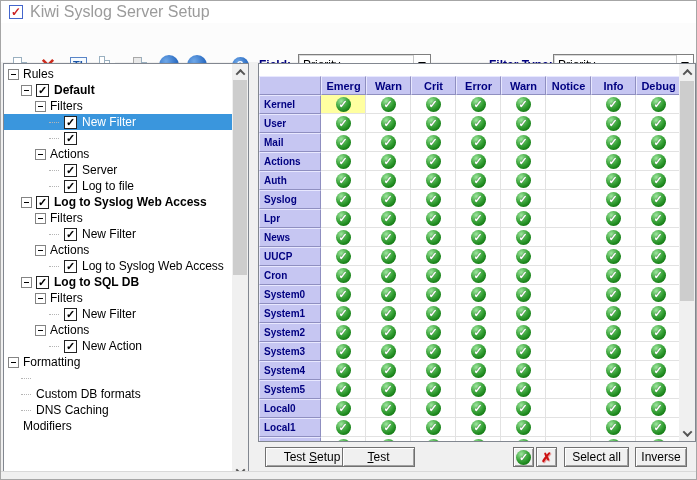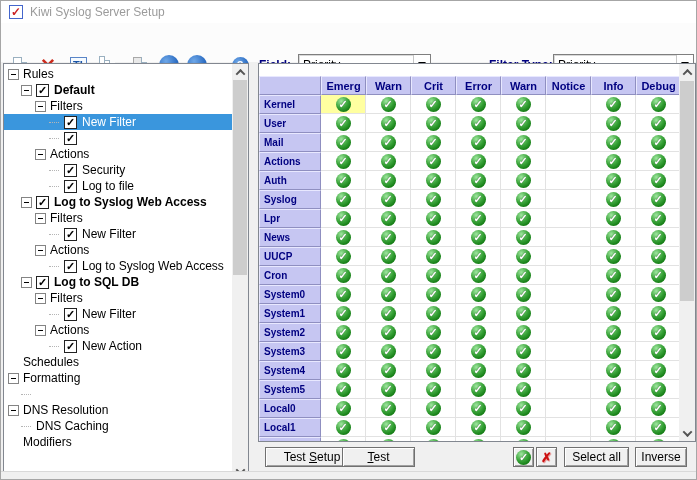--- a/index.html
+++ b/index.html
@@ -8,21 +8,21 @@
 
   .window { position:absolute; left:0; top:0; width:697px; height:480px;
             border:1px solid #a6a6a6; background:#f0f0f0; overflow:hidden; }
 
   
   .titlebar { position:absolute; left:0; top:0; width:100%; height:22px; background:#ffffff;
               display:flex; align-items:center; padding-left:8px; }
   .app-icon { width:14px; height:14px; border:1px solid #4466cc; background:#fff; margin-right:7px;
               display:flex; align-items:center; justify-content:center;
               color:#cc2222; font-size:12px; font-weight:bold; line-height:1; }
-  .title-text { color:#9b9b9b; font-size:12px; }
+  .title-text { color:#9b9b9b; font-size:16px; }
 
   
   .toolbar { position:absolute; left:0; top:22px; width:100%; height:39px; background:#fcfcfc; }
   .tb-icon { position:absolute; top:31px; width:22px; height:22px; display:flex;
              align-items:center; justify-content:center; cursor:default; }
   .page { position:relative; width:14px; height:17px; background:#fff; border:1px solid #9ab0c0;
           box-shadow:inset -1px -1px 0 #e8eef2; }
   .page:after { content:""; position:absolute; right:-1px; top:-1px; width:5px; height:5px;
                 background:#fcfcfc; border-left:1px solid #9ab0c0; border-bottom:1px solid #9ab0c0; }
   .page.gray { background:#e9e9e9; border-color:#a8a8a8; }
@@ -189,21 +189,21 @@
         </div>
         <div class="titem lvl2">
           <span class="ind"></span>
           <span class="exp"></span>
           <span>Actions</span>
         </div>
         <div class="titem lvl3">
           <span class="ind"></span>
           <span class="stub dotted"></span>
           <span class="cb">✓</span>
-          <span>Security</span>
+          <span>Server</span>
         </div>
         <div class="titem lvl3">
           <span class="ind"></span>
           <span class="stub dotted"></span>
           <span class="cb">✓</span>
           <span>Log to file</span>
         </div>
         <div class="titem lvl1 bold">
           <span class="ind"></span>
           <span class="exp"></span>
@@ -255,36 +255,31 @@
           <span>Actions</span>
         </div>
         <div class="titem lvl3">
           <span class="ind"></span>
           <span class="stub dotted"></span>
           <span class="cb">✓</span>
           <span>New Action</span>
         </div>
         <div class="titem lvl0">
           <span class="ind"></span>
-          <span class="stub"></span>
-          <span>Schedules</span>
-        </div>
-        <div class="titem lvl0">
-          <span class="ind"></span>
           <span class="exp"></span>
           <span>Formatting</span>
         </div>
         <div class="titem lvl1">
           <span class="ind"></span>
           <span class="stub dotted"></span>
         </div>
-        <div class="titem lvl0">
-          <span class="ind"></span>
-          <span class="exp"></span>
-          <span>DNS Resolution</span>
+        <div class="titem lvl1">
+          <span class="ind"></span>
+          <span class="stub dotted"></span>
+          <span>Custom DB formats</span>
         </div>
         <div class="titem lvl1">
           <span class="ind"></span>
           <span class="stub dotted"></span>
           <span>DNS Caching</span>
         </div>
         <div class="titem lvl0">
           <span class="ind"></span>
           <span class="stub"></span>
           <span>Modifiers</span>

